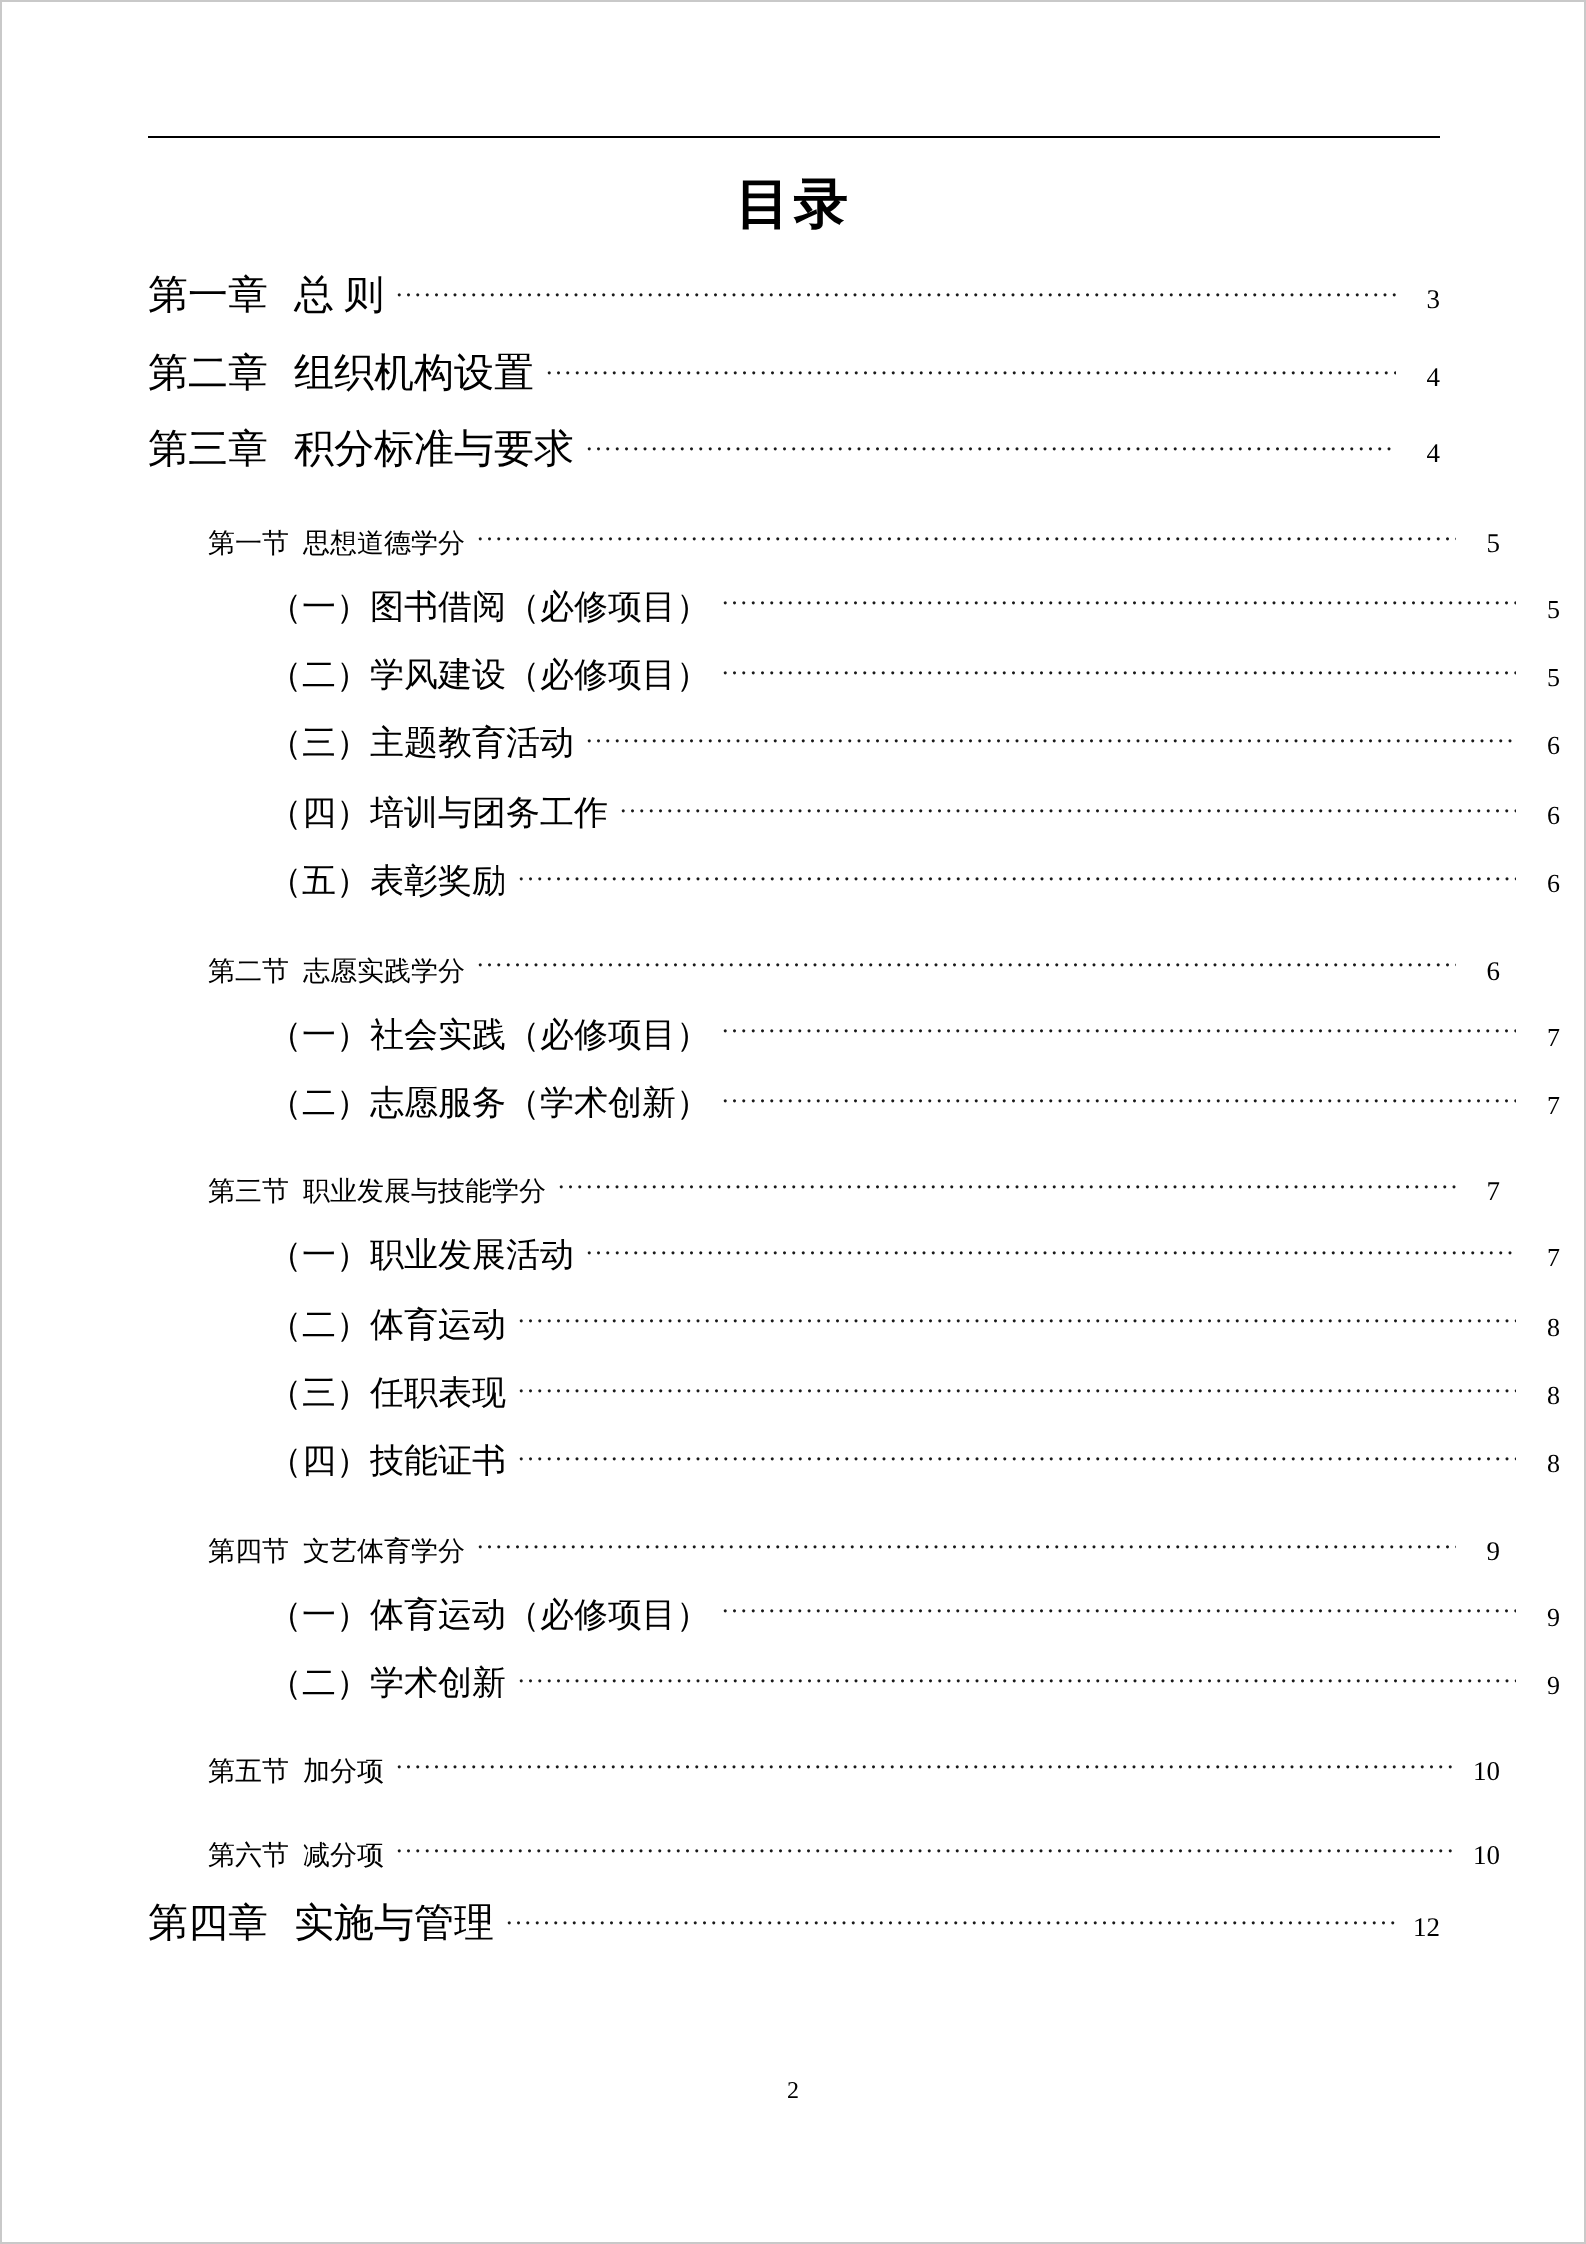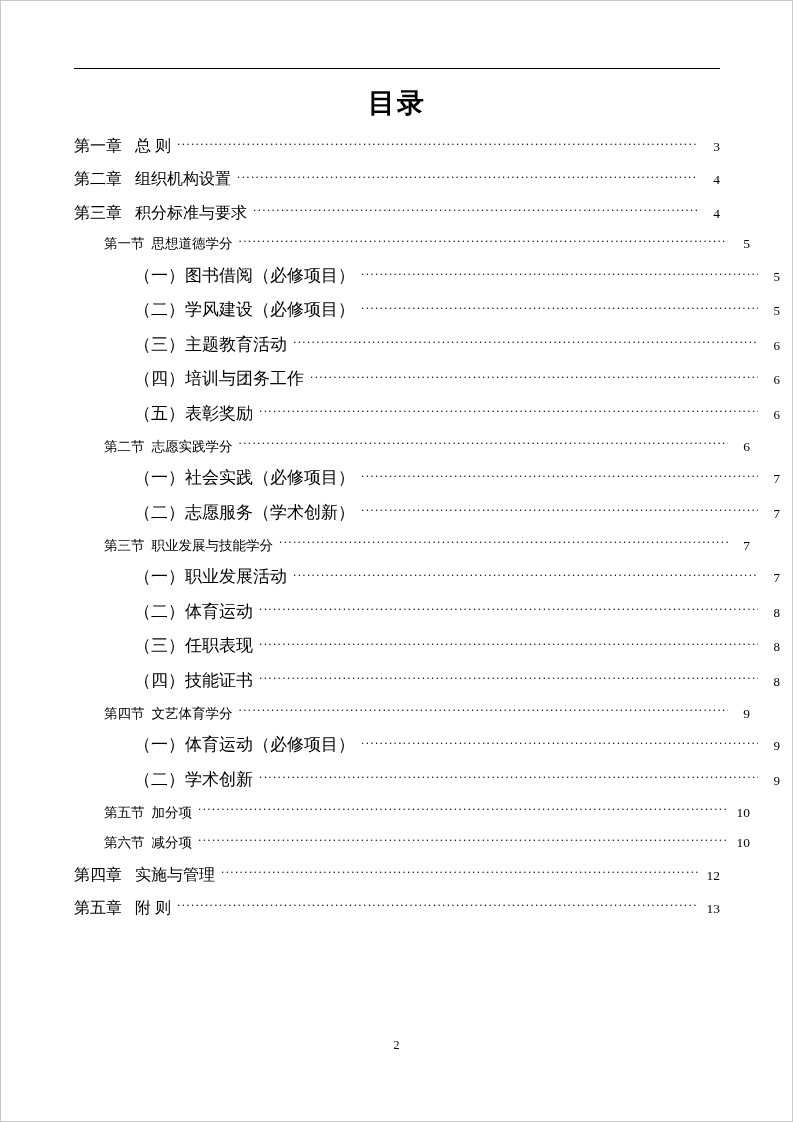--- a/index.html
+++ b/index.html
@@ -89,24 +89,24 @@
     color: #1a1a1a;
   }
   .toc-page {
     flex: 0 0 auto;
     padding-left: 4px;
     text-align: right;
     min-width: 16px;
   }
   
   .lvl-0 { padding-left: 0px; }
-  .lvl-1 { padding-left: 30px; }
+  .lvl-1 { padding-left: 30px; margin-top: 23px; }
   .lvl-2 { padding-left: 60px; }
 
-  .lvl-0 .toc-label { font-size: 16px; }
+  .lvl-0 .toc-label { font-size: 20px; }
   .lvl-1 .toc-label { font-size: 13.5px; }
   .lvl-2 .toc-label { font-size: 17px; }
   .lvl-2 { font-size: 13px; }
   .sp { display: inline-block; width: 13px; }
   .sp-sm { display: inline-block; width: 7px; }
 
   .page-number {
     position: absolute;
     left: 0;
     right: 0;
@@ -236,22 +236,17 @@
         <li class="toc-entry lvl-1">
           <span class="toc-label"><span>第六节</span><span class="sp-sm"></span><span>减分项</span></span>
           <span class="toc-dots"></span>
           <span class="toc-page">10</span>
         </li>
         <li class="toc-entry lvl-0">
           <span class="toc-label"><span>第四章</span><span class="sp"></span><span>实施与管理</span></span>
           <span class="toc-dots"></span>
           <span class="toc-page">12</span>
         </li>
-        <li class="toc-entry lvl-0">
-          <span class="toc-label"><span>第五章</span><span class="sp"></span><span>附  则</span></span>
-          <span class="toc-dots"></span>
-          <span class="toc-page">13</span>
-        </li>
       </ul>
   </div>
 
   <div class="page-number">2</div>
 </div>
 
 </body></html>

